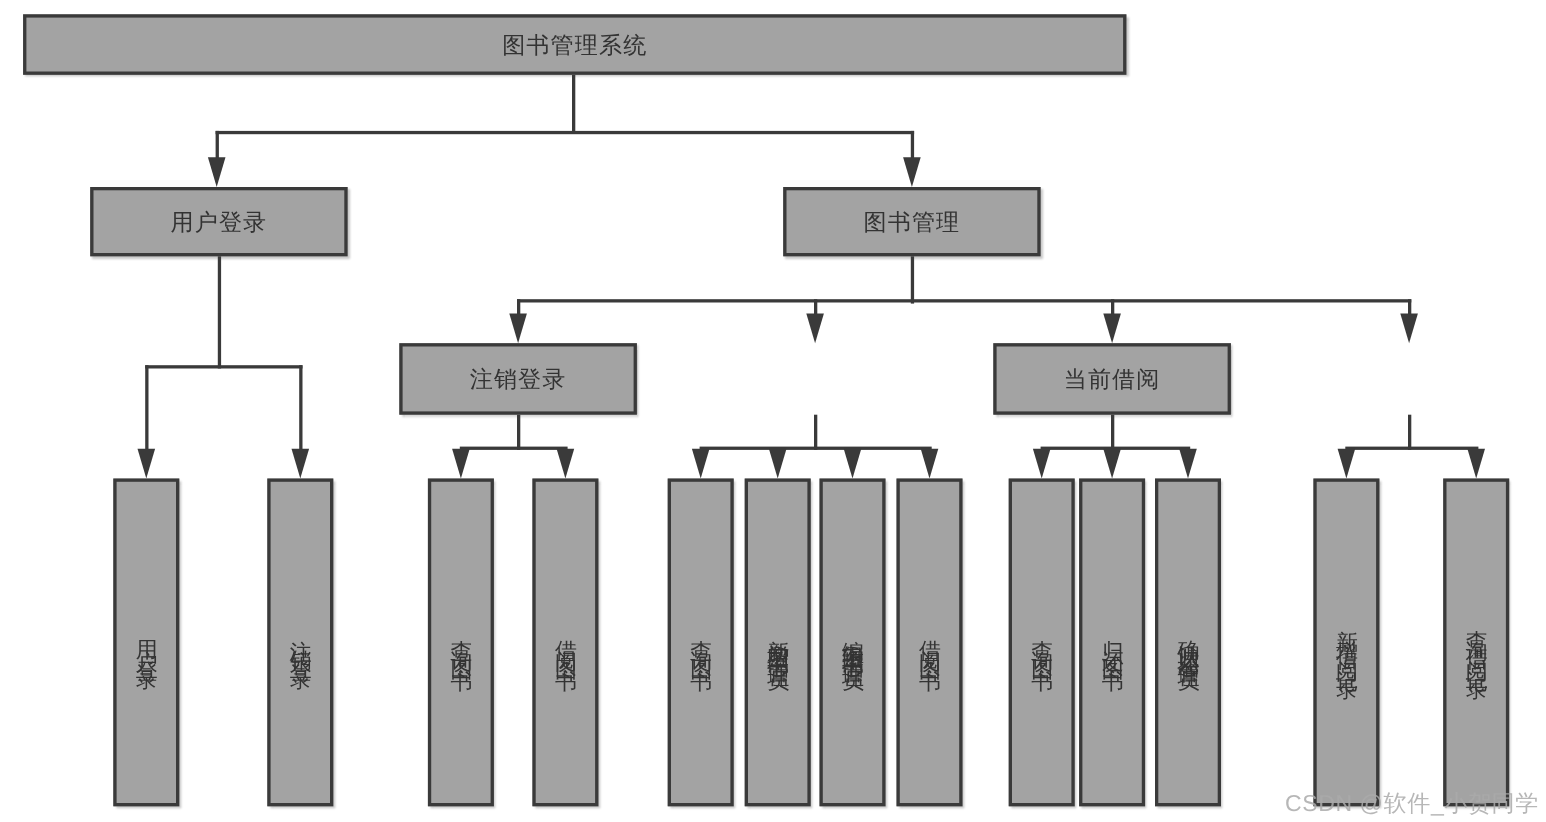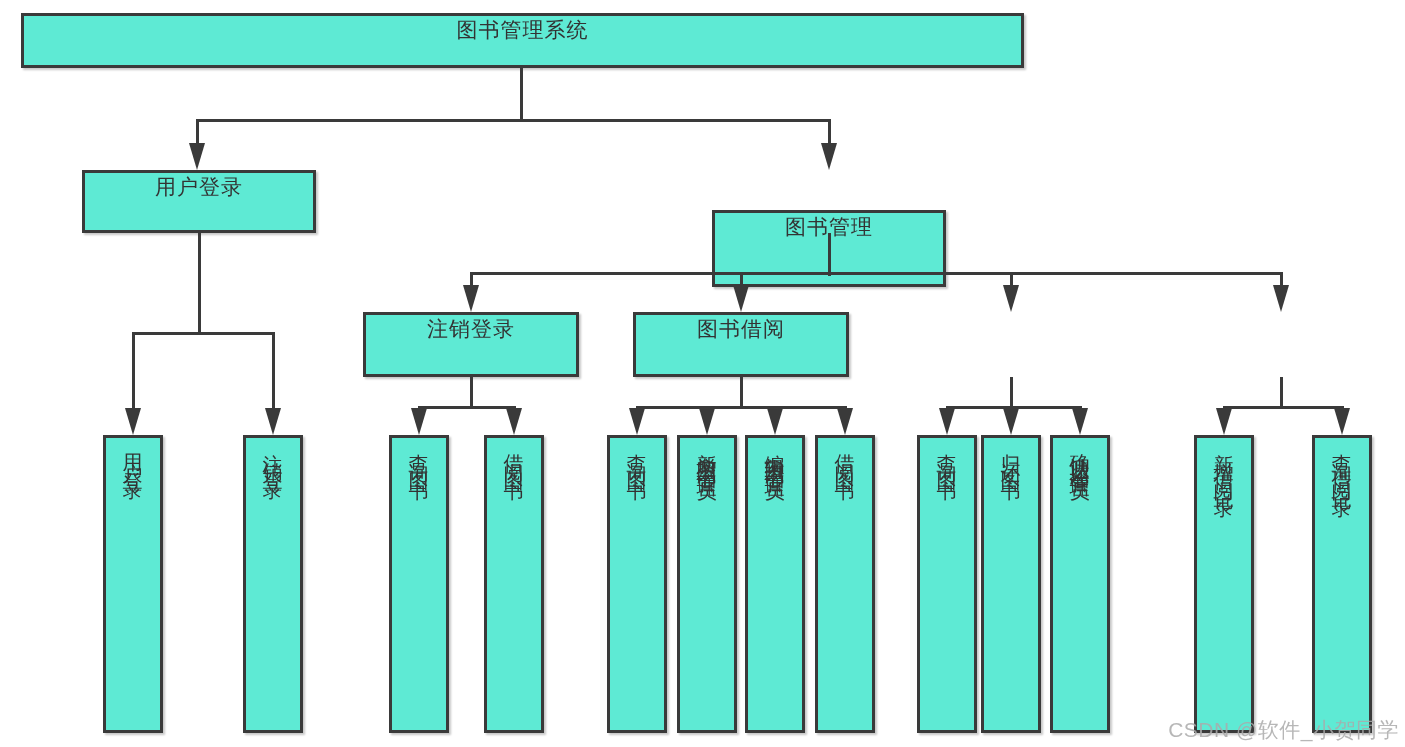--- a/index.html
+++ b/index.html
@@ -6,23 +6,23 @@
   #stage{
     position:relative;
     width:1405px;height:747px;
     background:#ffffff;
     font-family:"Liberation Sans","DejaVu Sans",sans-serif;
     overflow:hidden;
   }
   .box{
     position:absolute;
     box-sizing:border-box;
-    background:#5eead4;
+    background:#a3a3a3;
     border:3px solid #3a3a3a;
-    display:flex;justify-content:center;
+    display:flex;align-items:center;justify-content:center;
     color:#333333;
     font-size:21px;
     letter-spacing:1px;
     box-shadow:2px 2px 2px rgba(0,0,0,0.22);
   }
   .leaf{font-size:20px;}
   .vlabel{
     writing-mode:vertical-rl;
     text-orientation:mixed;
     letter-spacing:9px;
@@ -61,21 +61,21 @@
   <div class="vline" style="left:520px;top:68px;height:53px;"></div>
   <div class="hline" style="left:196px;top:119px;width:635px;"></div>
   <div class="vline" style="left:196px;top:119px;height:28px;"></div>
   <div class="arrow" style="left:189px;top:143px;"></div>
   <div class="vline" style="left:828px;top:119px;height:28px;"></div>
   <div class="arrow" style="left:821px;top:143px;"></div>
 
   <div class="box" style="left:82px;top:170px;width:234px;height:63px;">
     <span>用户登录</span>
   </div>
-  <div class="box" style="left:712px;top:170px;width:234px;height:77px;margin-top:40px;">
+  <div class="box" style="left:712px;top:170px;width:234px;height:63px;">
     <span>图书管理</span>
   </div>
 
   <div class="vline" style="left:198px;top:233px;height:102px;"></div>
   <div class="hline" style="left:132px;top:332px;width:143px;"></div>
   <div class="vline" style="left:132px;top:332px;height:79px;"></div>
   <div class="arrow" style="left:125px;top:408px;"></div>
   <div class="vline" style="left:272px;top:332px;height:79px;"></div>
   <div class="arrow" style="left:265px;top:408px;"></div>
 
@@ -86,22 +86,22 @@
   <div class="vline" style="left:740px;top:272px;height:17px;"></div>
   <div class="arrow" style="left:733px;top:285px;"></div>
   <div class="vline" style="left:1010px;top:272px;height:17px;"></div>
   <div class="arrow" style="left:1003px;top:285px;"></div>
   <div class="vline" style="left:1280px;top:272px;height:17px;"></div>
   <div class="arrow" style="left:1273px;top:285px;"></div>
 
   <div class="box" style="left:363px;top:312px;width:216px;height:65px;">
     <span>注销登录</span>
   </div>
-  <div class="box" style="left:633px;top:312px;width:216px;height:65px;">
-    <span>图书借阅</span>
+  <div class="box" style="left:903px;top:312px;width:216px;height:65px;">
+    <span>当前借阅</span>
   </div>
 
   <div class="vline" style="left:470px;top:377px;height:32px;"></div>
   <div class="hline" style="left:418px;top:406px;width:98px;"></div>
   <div class="arrow" style="left:411px;top:408px;"></div>
   <div class="arrow" style="left:506px;top:408px;"></div>
 
   <div class="vline" style="left:740px;top:377px;height:32px;"></div>
   <div class="hline" style="left:636px;top:406px;width:211px;"></div>
   <div class="arrow" style="left:629px;top:408px;"></div>

